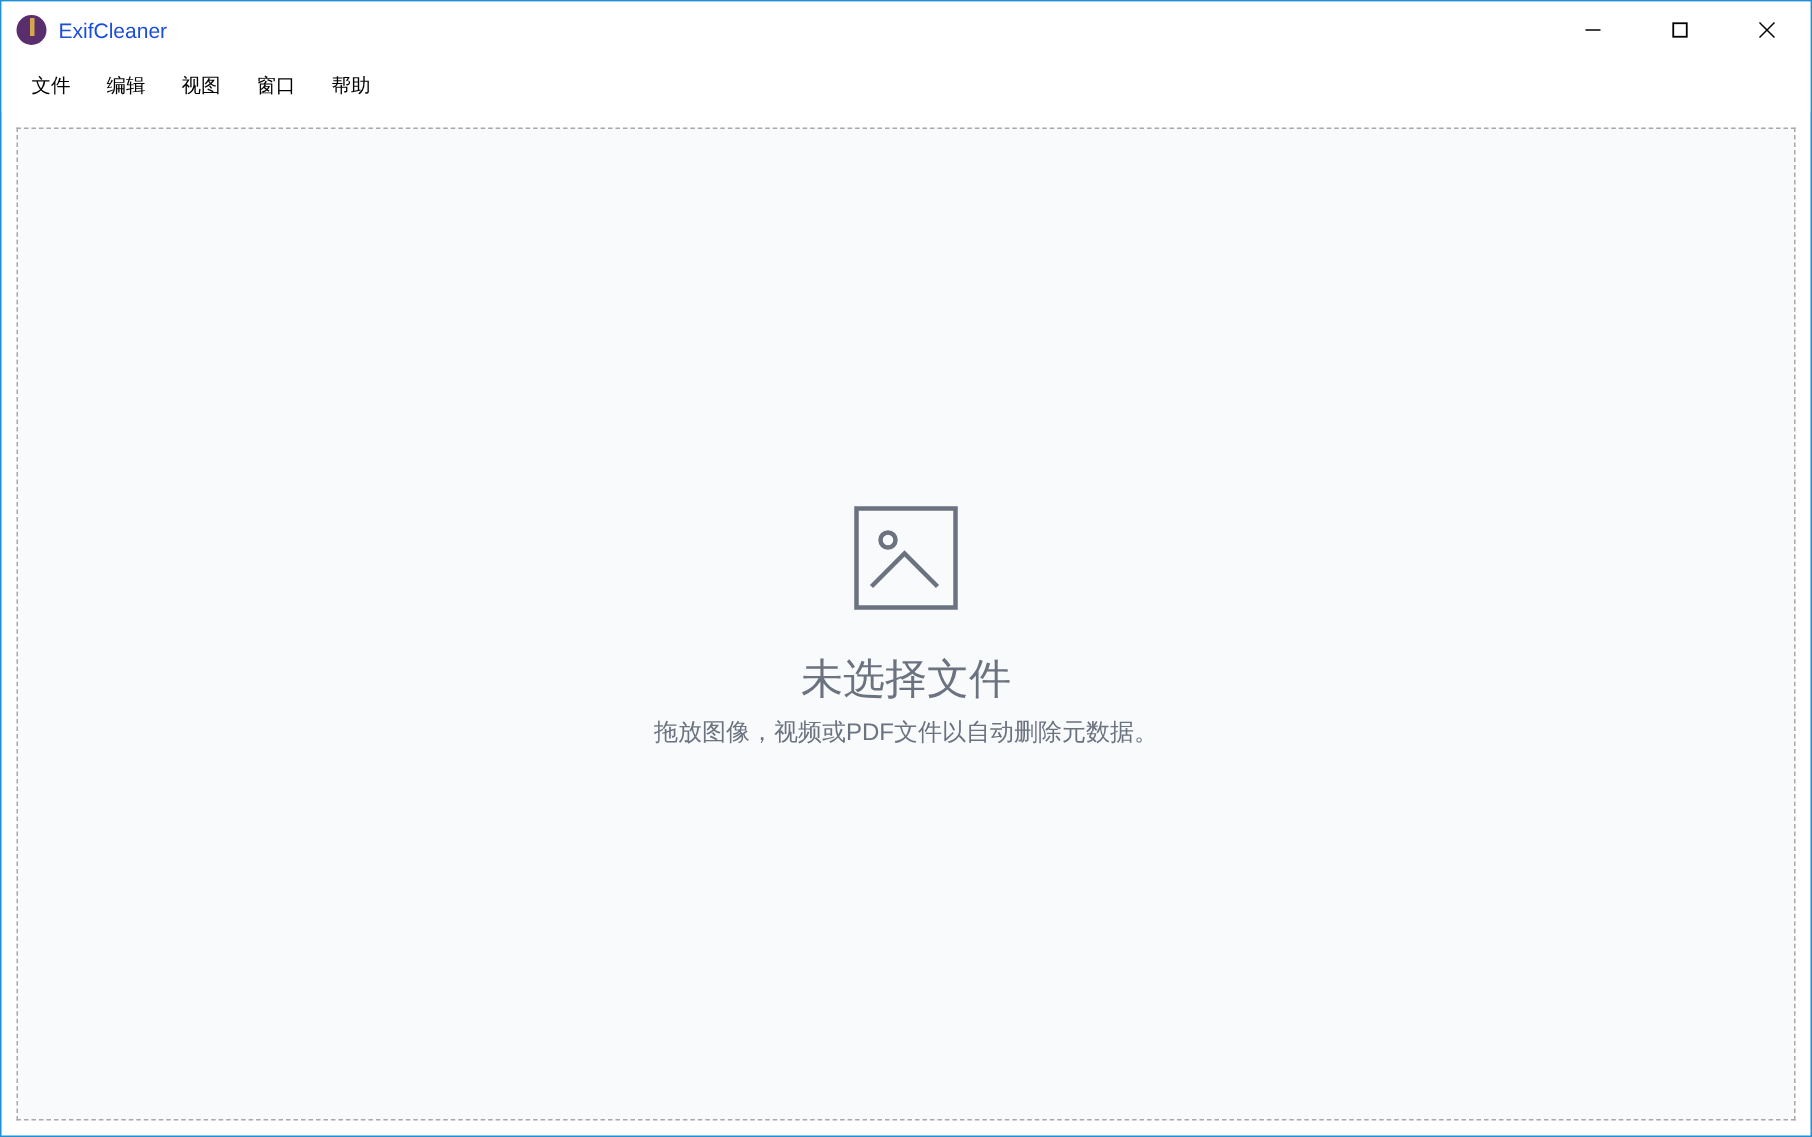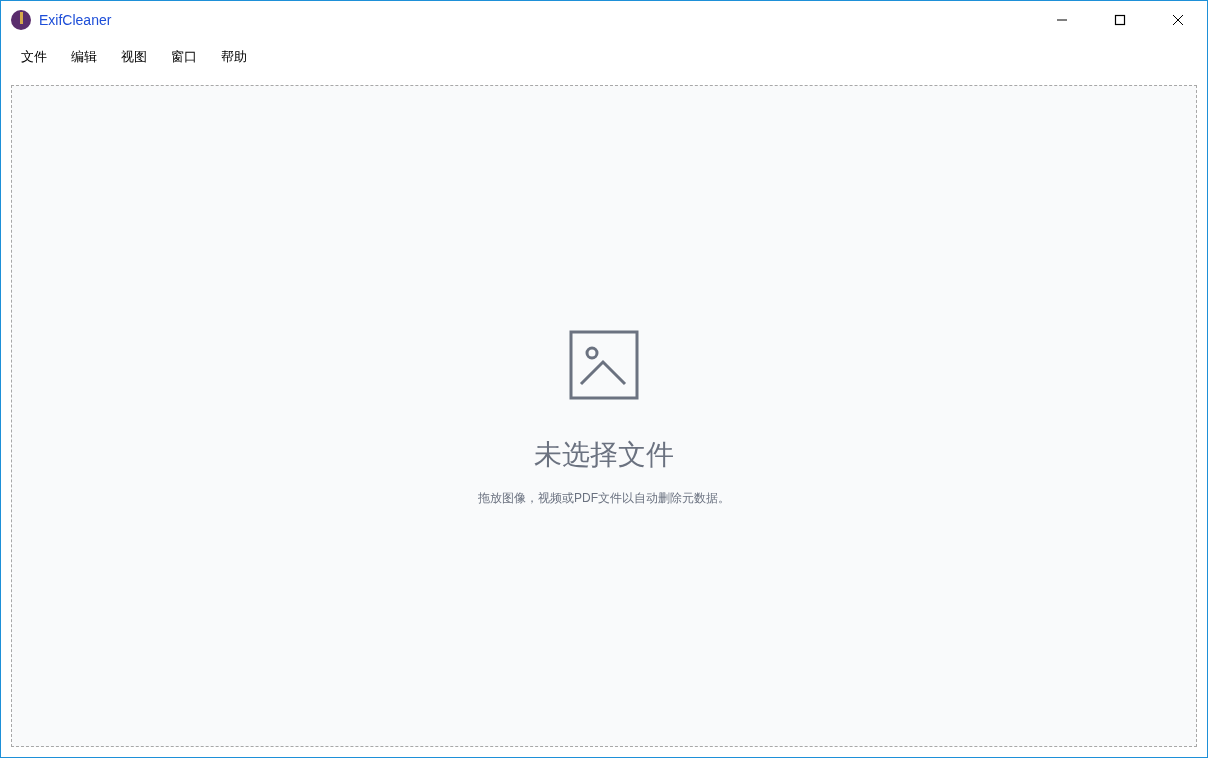--- a/index.html
+++ b/index.html
@@ -98,36 +98,35 @@
     
     .drop-zone {
       width: 100%;
       height: 100%;
       border: 1.5px dashed #a8a8a8;
       background: #f9fafb;
       display: flex;
       flex-direction: column;
       align-items: center;
       justify-content: center;
-      gap: 10px;
     }
     
     .image-icon {
       margin-bottom: 18px;
     }
     
     .empty-title {
       font-size: 28px;
       color: #6b7280;
       font-weight: 400;
       margin-bottom: 6px;
     }
     
     .empty-subtitle {
-      font-size: 12px;
+      font-size: 16px;
       color: #6b7280;
       font-weight: 400;
     }
   </style>
 </head>
 <body>
 
 <div class="titlebar">
   <div class="titlebar-left">
     <div class="app-icon"></div>

